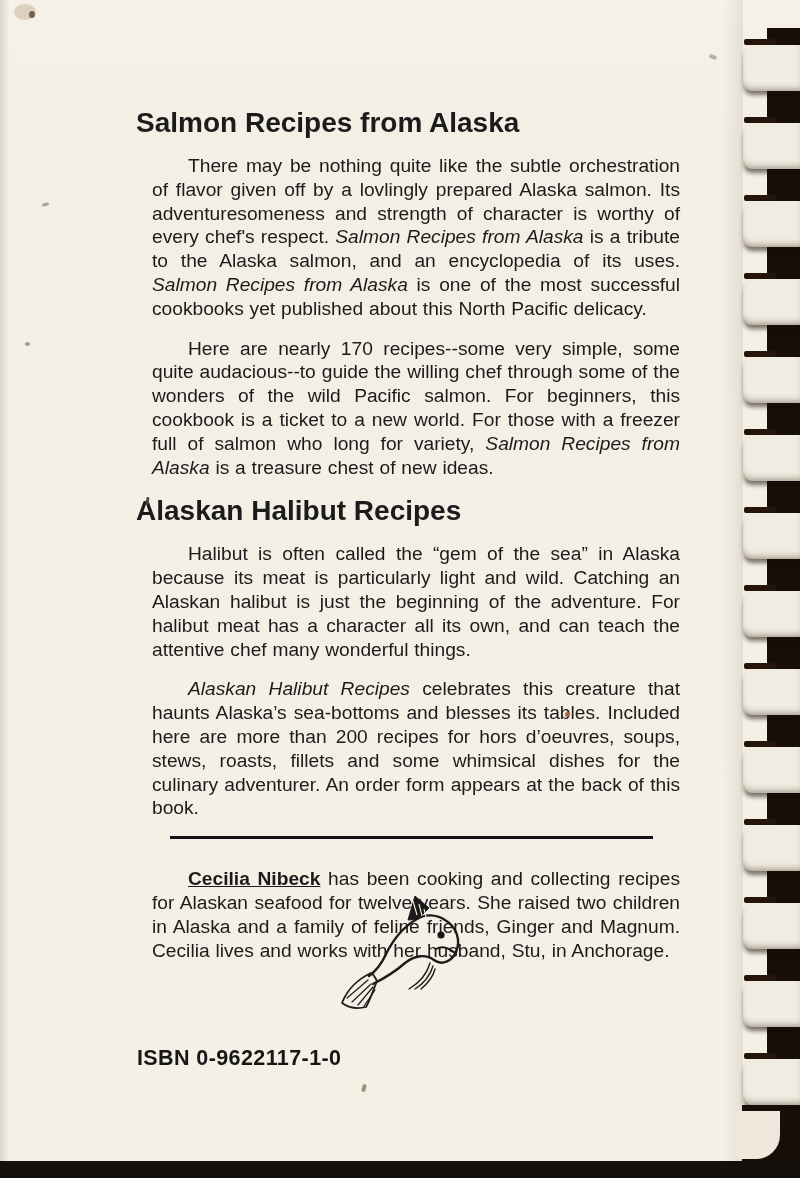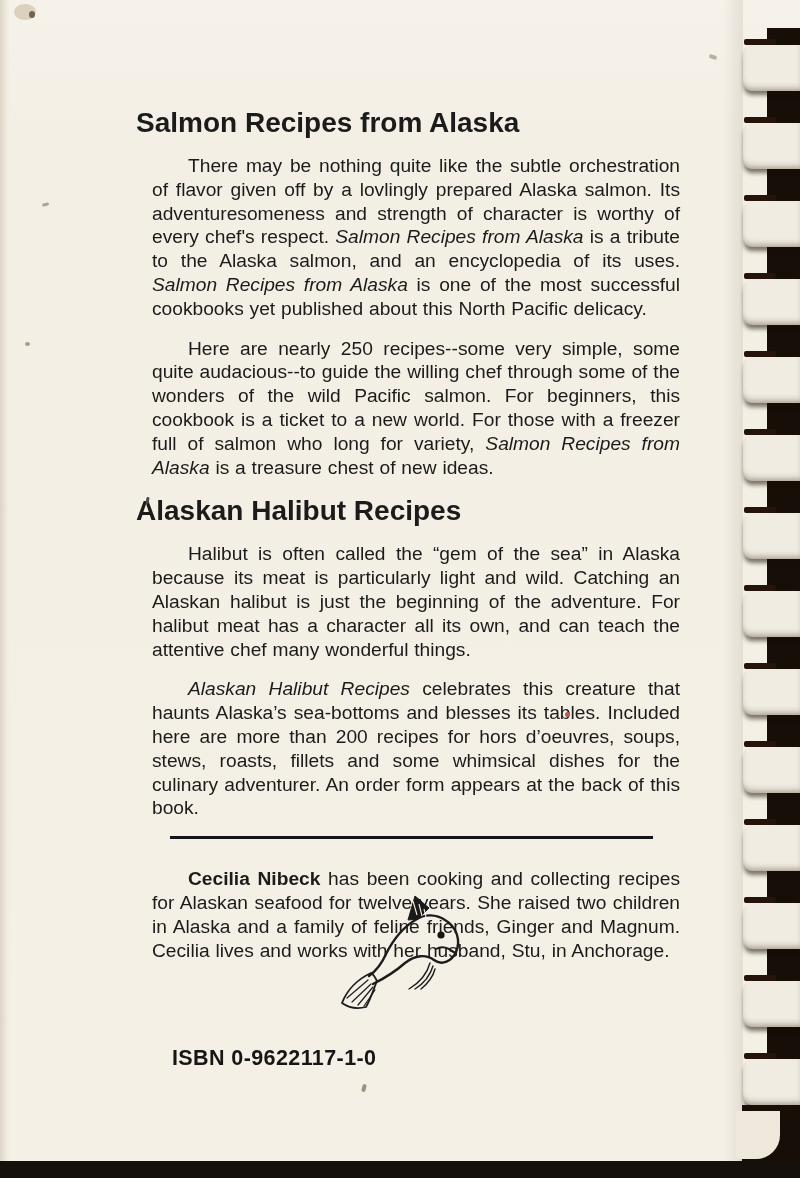--- a/index.html
+++ b/index.html
@@ -9,22 +9,22 @@
     background:linear-gradient(90deg,#ddd4c9,#eee8dd 70%,#f3efe5);}
   .page-right-shade{position:absolute;right:57px;top:0;bottom:17px;width:20px;
     background:linear-gradient(90deg,rgba(0,0,0,0),rgba(110,90,70,0.12));}
   
   .content{position:absolute;left:136px;top:107px;width:560px;color:#1b1b1b;}
   .content h1,.content h2{font-size:28px;line-height:31px;font-weight:bold;margin:0 0 6px 0;letter-spacing:0;}
   .content h2{margin-top:10px;}
   .para{font-size:19.2px;line-height:23.8px;text-align:justify;text-indent:36px;margin:16px;word-spacing:0.5px;}
   .divider{width:483px;height:3px;background:#13131a;margin:16px 0 28px 34px;}
   em{font-style:italic;}
-  strong{font-weight:bold;}
-  .isbn{position:absolute;left:137px;top:1046px;font-size:21.5px;font-weight:bold;letter-spacing:0.4px;color:#161616;margin-left:35px;}
+  strong{font-weight:bold;text-decoration:underline;}
+  .isbn{position:absolute;left:137px;top:1046px;font-size:21.5px;font-weight:bold;letter-spacing:0.4px;color:#161616;}
   .fish{position:absolute;left:338px;top:886px;}
   
   .binding{position:absolute;top:28px;right:0;width:62px;height:1133px;overflow:hidden;}
   .rail{position:absolute;top:0;right:0;bottom:0;width:33px;background:#170e08;}
   .tab{position:absolute;right:0;width:57px;height:46px;background:#f0ece2;border-radius:9px 0 0 9px;
     box-shadow:inset 0 -5px 6px -3px rgba(90,70,50,0.5), 0 5px 4px -1px rgba(22,12,5,0.55);}
   .tab::before{content:"";position:absolute;top:-6px;left:1px;width:32px;height:6px;background:#241409;border-radius:2px;}
   .corner-dark{position:absolute;right:0;bottom:17px;width:58px;height:56px;background:#170e08;}
   .corner-page{position:absolute;right:20px;bottom:19px;width:44px;height:48px;background:#efe9dd;border-radius:2px 0 24px 4px;}
   .bottom-strip{position:absolute;left:0;bottom:0;width:100%;height:17px;background:#15100b;}
@@ -43,21 +43,21 @@
 <body>
 
 <div class="scan">
 
   <div class="left-edge"></div>
   <div class="page-right-shade"></div>
 
   <div class="content">
     <h1>Salmon Recipes from Alaska</h1>
     <p class="para"><span>There may be nothing quite like the subtle orchestration of flavor given off by a lovlingly prepared Alaska salmon. Its adventuresomeness and strength of character is worthy of every chef's respect. </span><em>Salmon Recipes from Alaska</em><span> is a tribute to the Alaska salmon, and an encyclopedia of its uses. </span><em>Salmon Recipes from Alaska</em><span> is one of the most successful cookbooks yet published about this North Pacific delicacy.</span></p>
-    <p class="para"><span>Here are nearly 250 recipes--some very simple, some quite audacious--to guide the willing chef through some of the wonders of the wild Pacific salmon. For beginners, this cookbook is a ticket to a new world. For those with a freezer full of salmon who long for variety, </span><em>Salmon Recipes from Alaska</em><span> is a treasure chest of new ideas.</span></p>
+    <p class="para"><span>Here are nearly 170 recipes--some very simple, some quite audacious--to guide the willing chef through some of the wonders of the wild Pacific salmon. For beginners, this cookbook is a ticket to a new world. For those with a freezer full of salmon who long for variety, </span><em>Salmon Recipes from Alaska</em><span> is a treasure chest of new ideas.</span></p>
     <h2>Alaskan Halibut Recipes</h2>
     <p class="para"><span>Halibut is often called the “gem of the sea” in Alaska because its meat is particularly light and wild. Catching an Alaskan halibut is just the beginning of the adventure. For halibut meat has a character all its own, and can teach the attentive chef many wonderful things.</span></p>
     <p class="para"><em>Alaskan Halibut Recipes</em><span> celebrates this creature that haunts Alaska’s sea-bottoms and blesses its tables. Included here are more than 200 recipes for hors d’oeuvres, soups, stews, roasts, fillets and some whimsical dishes for the culinary adventurer. An order form appears at the back of this book.</span></p>
     <div class="divider"></div>
     <p class="para"><strong>Cecilia Nibeck</strong><span> has been cooking and collecting recipes for Alaskan seafood for twelve years. She raised two children in Alaska and a family of feline friends, Ginger and Magnum. Cecilia lives and works with her husband, Stu, in Anchorage.</span></p>
   </div>
 
   <svg class="fish" width="142" height="126" viewBox="0 0 142 126" xmlns="http://www.w3.org/2000/svg">
     <g fill="none" stroke="#1c1c1c" stroke-width="2.4" stroke-linecap="round" stroke-linejoin="round">
       <path d="M118,66 C123,55 119,41 107,34 C98,28 87,28 79,33 C63,42 54,56 48,68 C44,77 38,85 31,90"></path>

